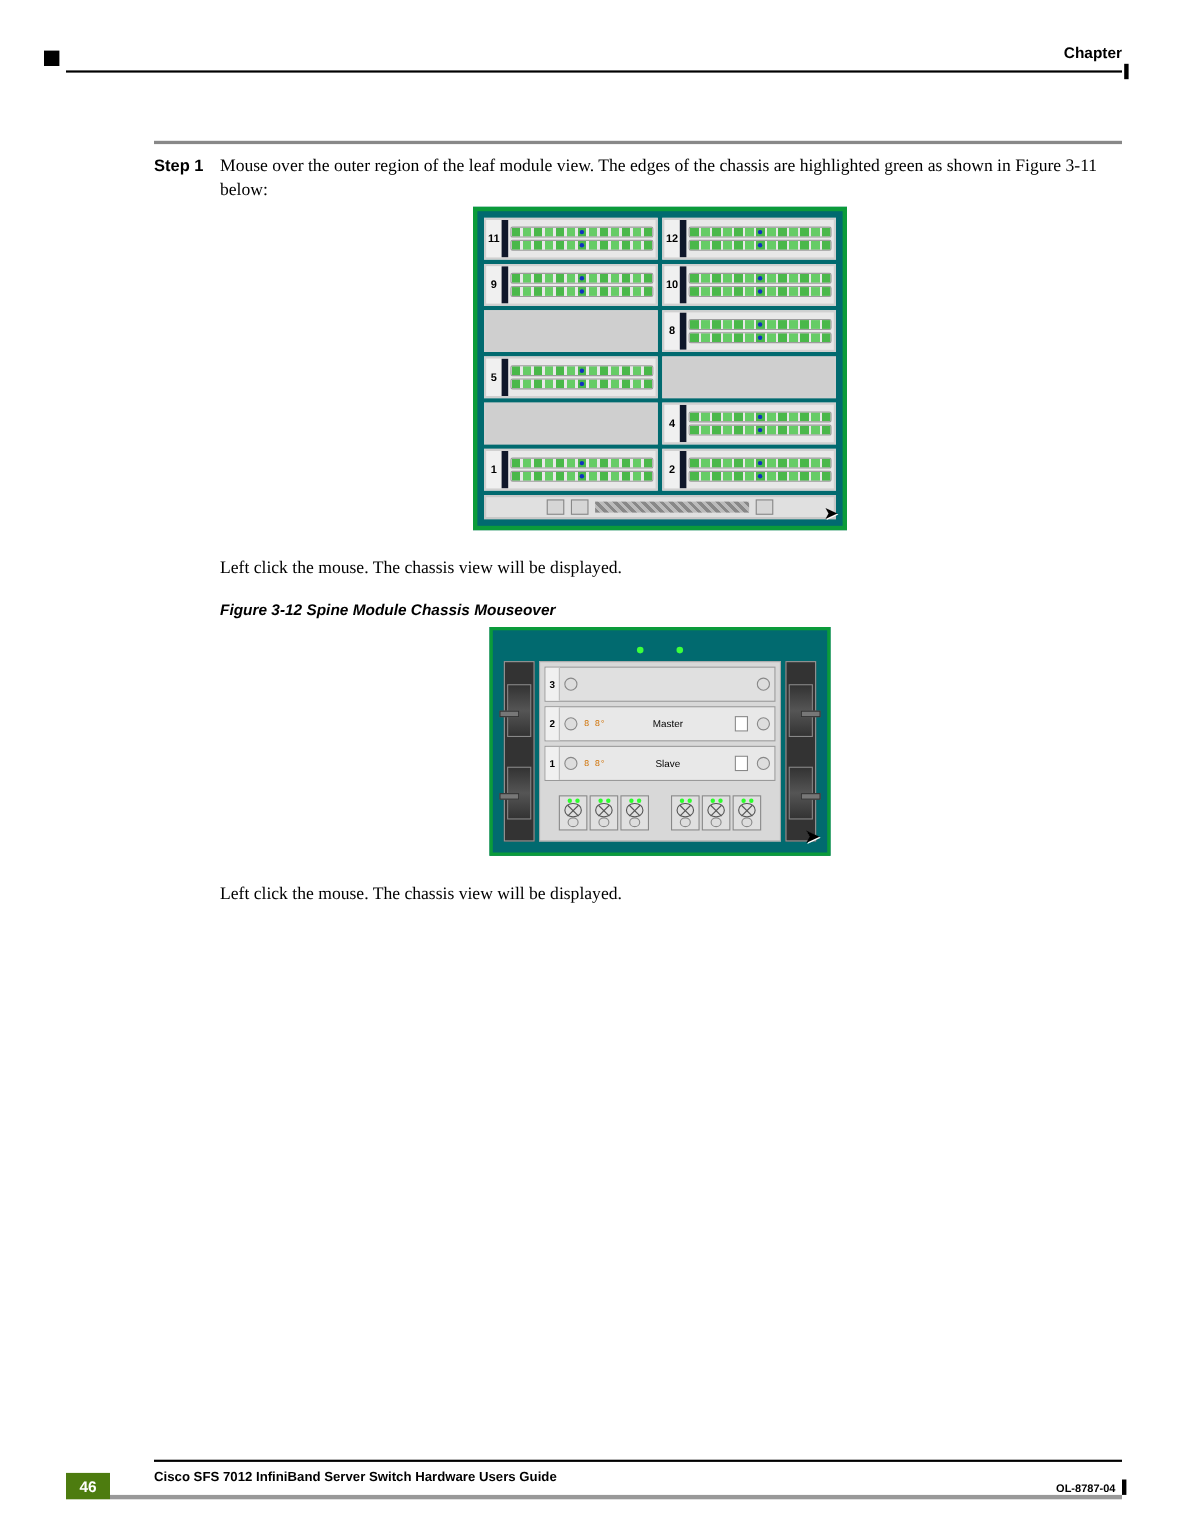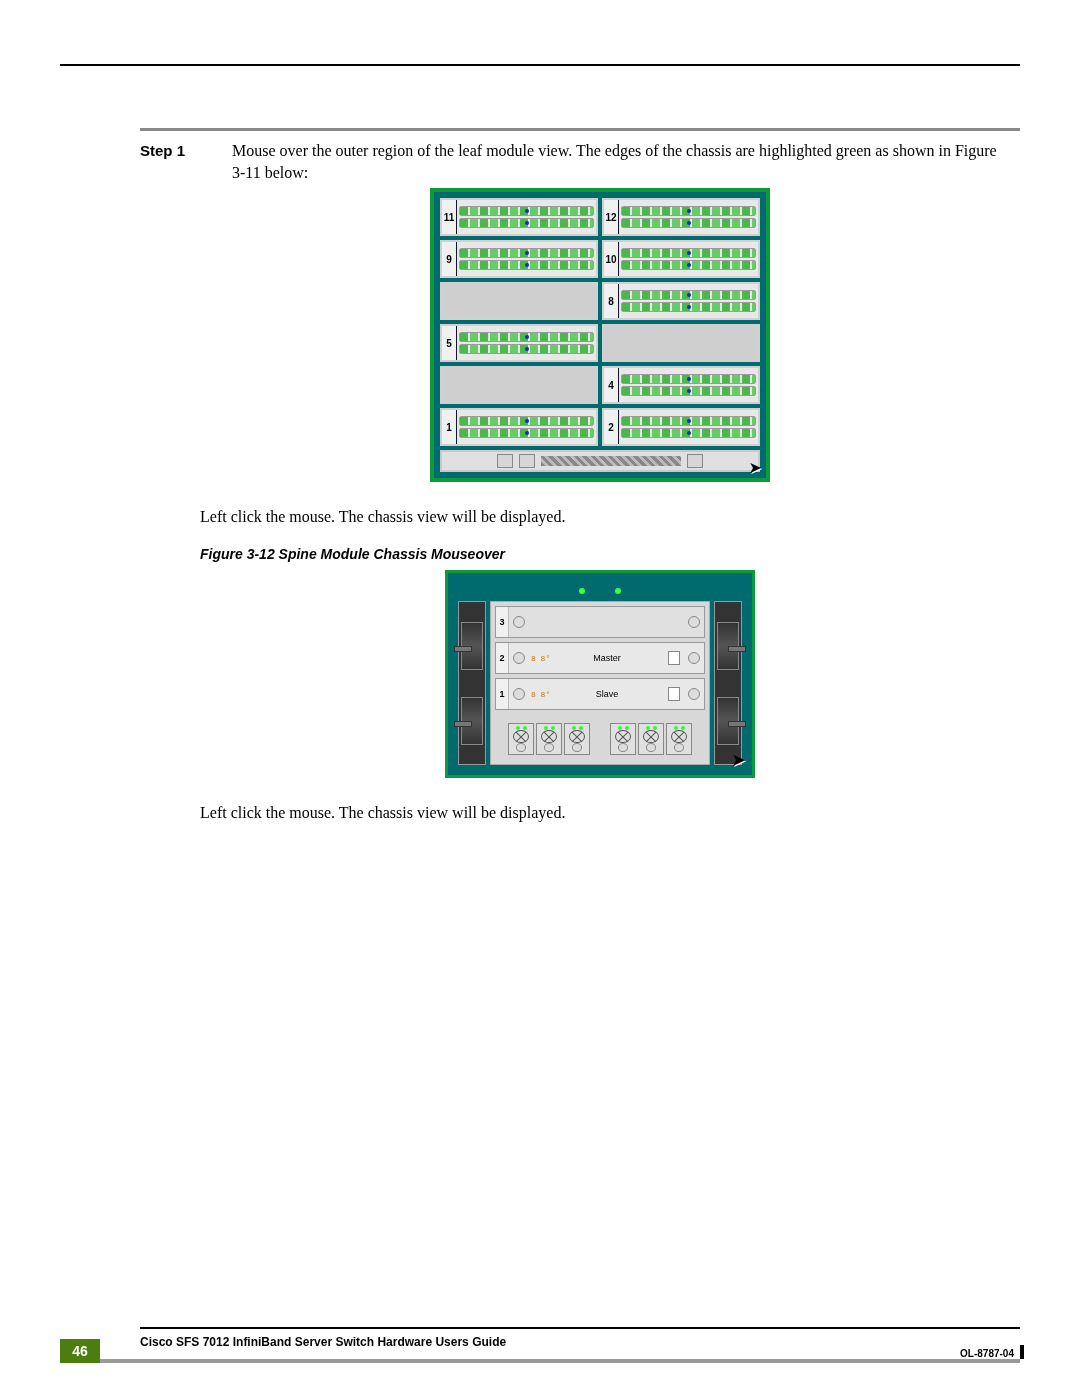--- a/index.html
+++ b/index.html
@@ -73,21 +73,20 @@
   
   .body {
     position: absolute;
     top: 140px;
     left: 140px;
     right: 80px;
   }
   .step-row {
     display: flex;
     margin-bottom: 4px;
-    gap: 32px;
   }
   .step-label {
     flex: 0 0 60px;
     font-family: Arial, Helvetica, sans-serif;
     font-weight: bold;
     font-size: 15px;
     line-height: 22px;
   }
   .step-text {
     flex: 1;
@@ -139,21 +138,21 @@
   }
   .leaf-num {
     width: 14px;
     font-family: Arial, sans-serif;
     font-weight: bold;
     font-size: 10px;
     display: flex;
     align-items: center;
     justify-content: center;
     background: #f0f0f0;
-    border-right: 1px solid #0f172a;
+    border-right: 6px solid #0f172a;
   }
   .leaf-ports {
     flex: 1;
     display: flex;
     flex-direction: column;
     justify-content: center;
     padding: 2px;
     gap: 2px;
   }
   .port-row {
@@ -420,20 +419,25 @@
     width: 4px;
     height: 14px;
     background: #000;
   }
 </style>
 </head>
 <body>
 
 <div class="page">
 
+  <div class="hdr-row">
+    <div class="hdr-sq"></div>
+    <div class="hdr-chapter">Chapter</div>
+    <div class="hdr-bar"></div>
+  </div>
   <div class="hdr-rule"></div>
 
   <div class="grey-rule"></div>
 
   <div class="body">
 
     <div class="step-row">
       <div class="step-label">Step 1</div>
       <div class="step-text">Mouse over the outer region of the leaf module view. The edges of the chassis are highlighted green as shown in Figure 3-11 below:</div>
     </div>

